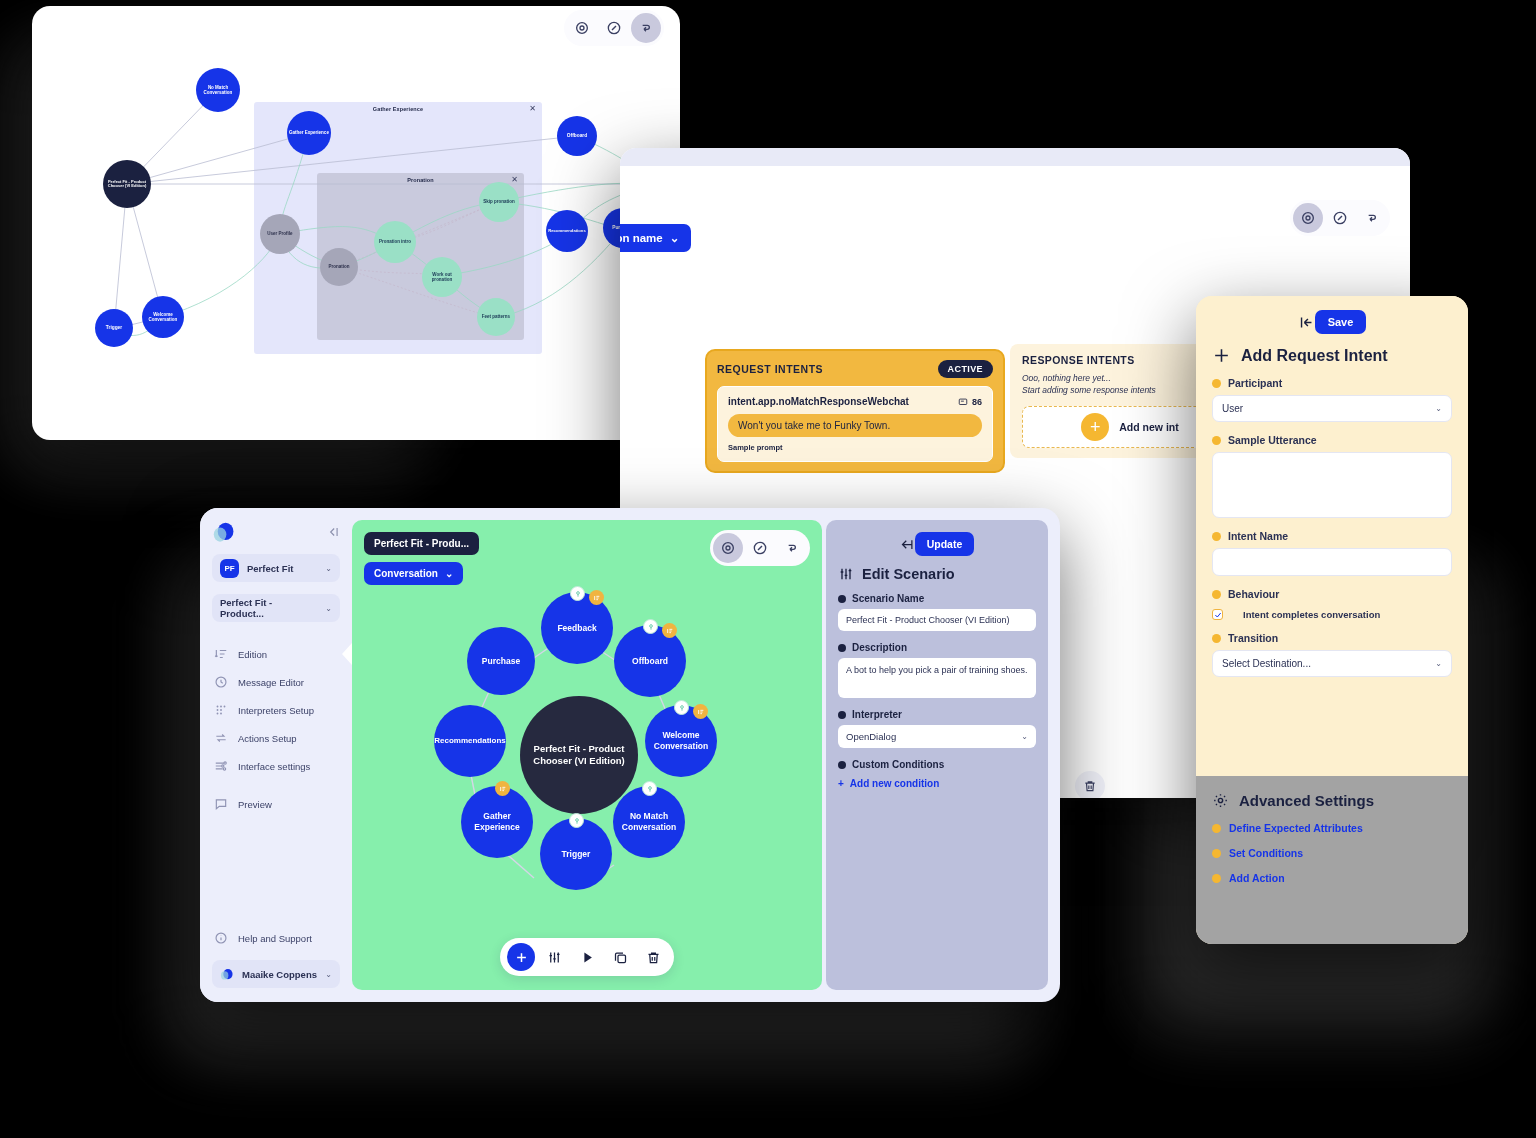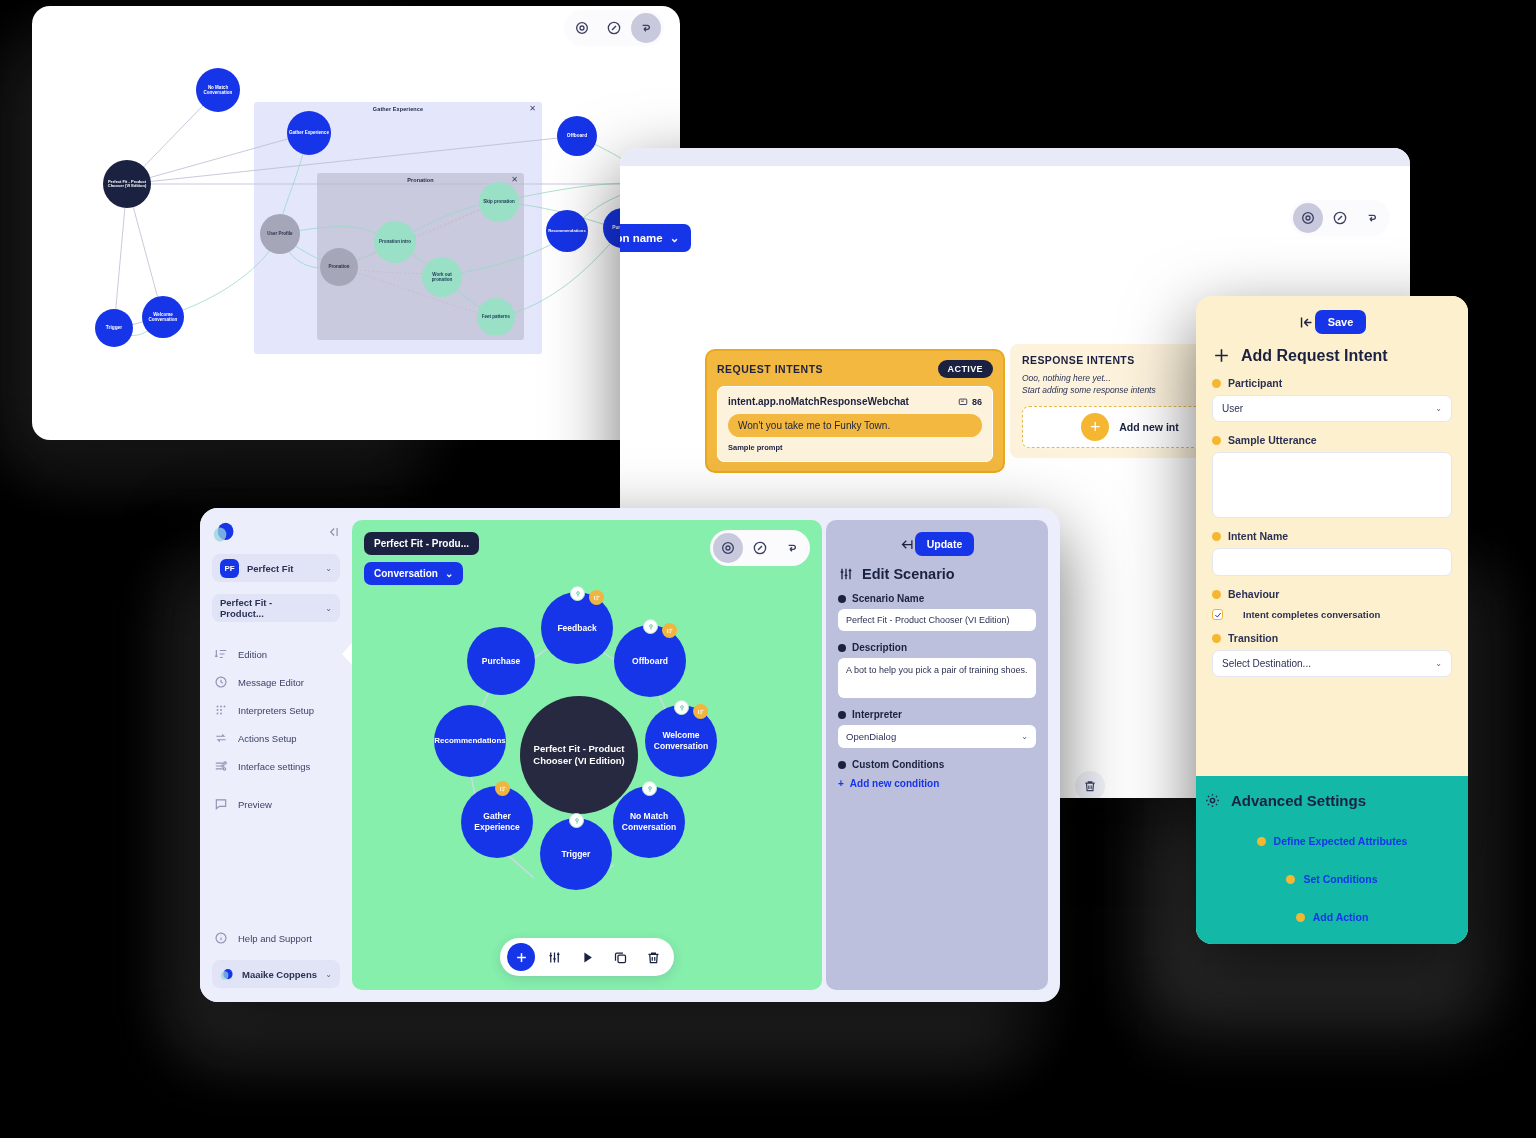--- a/index.html
+++ b/index.html
@@ -145,42 +145,42 @@
         background:#fff; border-radius:22px; display:flex; align-items:center; gap:5px;
         padding:5px 7px; box-shadow:0 3px 12px rgba(40,45,90,.14); }
   .tb-btn { width:28px; height:28px; border-radius:50%; display:flex; align-items:center;
             justify-content:center; }
   .tb-btn.primary { background:#1634e8; }
   .tb-btn svg { width:15px; height:15px; }
 
   
   #win4 { left:1196px; top:296px; width:272px; height:648px; border-radius:16px; background:#fdf0cf; }
   .p4top { position:absolute; left:0; top:0; right:0; height:480px; background:#fdf0cf; padding:14px 16px; }
-  .p4bottom { position:absolute; left:0; top:480px; right:0; bottom:0; background:#14b8a6; padding:16px 8px; }
+  .p4bottom { position:absolute; left:0; top:480px; right:0; bottom:0; background:#a3a3a3; padding:16px 16px; }
   .save-btn { background:#1634e8; color:#fff; font-size:11px; font-weight:700;
               border-radius:7px; padding:6px 13px; }
   .p4-h { display:flex; align-items:center; justify-content:center; }
   .p4-title { display:flex; align-items:center; gap:10px; margin-top:12px; }
   .p4-title .t { font-size:16px; font-weight:700; color:#1b2140; }
   .y-label { display:flex; align-items:center; gap:7px; margin-top:12px; }
   .dot-y { width:9px; height:9px; border-radius:50%; background:#f5b731; flex:none; }
   .y-label .t { font-size:10.5px; font-weight:700; color:#2b3154; }
   .in4 { margin-top:6px; background:#fff; border:1px solid #e4e6f2; border-radius:7px;
          padding:7px 9px; font-size:10px; color:#2b3154; display:flex;
          align-items:center; justify-content:space-between; }
   .in4.big { height:66px; display:block; }
   .in4.plain { height:28px; display:block; }
   .cbrow { display:flex; align-items:center; gap:20px; margin-top:9px; }
   .cbox { width:11px; height:11px; border:1.2px solid #f0b440; border-radius:3px; background:#fff;
           display:flex; align-items:center; justify-content:center; flex:none; }
   .cbox svg { width:8px; height:8px; }
   .cbrow .t { font-size:9.5px; font-weight:600; color:#2b3154; }
   .adv-title { display:flex; align-items:center; gap:10px; }
   .adv-title .t { font-size:15px; font-weight:700; color:#1b2140; }
-  .adv-link { display:flex; align-items:center; gap:8px; margin-top:26px;justify-content:center; }
+  .adv-link { display:flex; align-items:center; gap:8px; margin-top:13px; }
   .adv-link .t { font-size:10.5px; font-weight:700; color:#1634e8; }
 
   svg { display:block; }
 </style>
 </head>
 <body>
 
 <div id="stage">
 
   <div class="blob" style="left:10px;  top:40px;  width:420px; height:430px;"></div>

